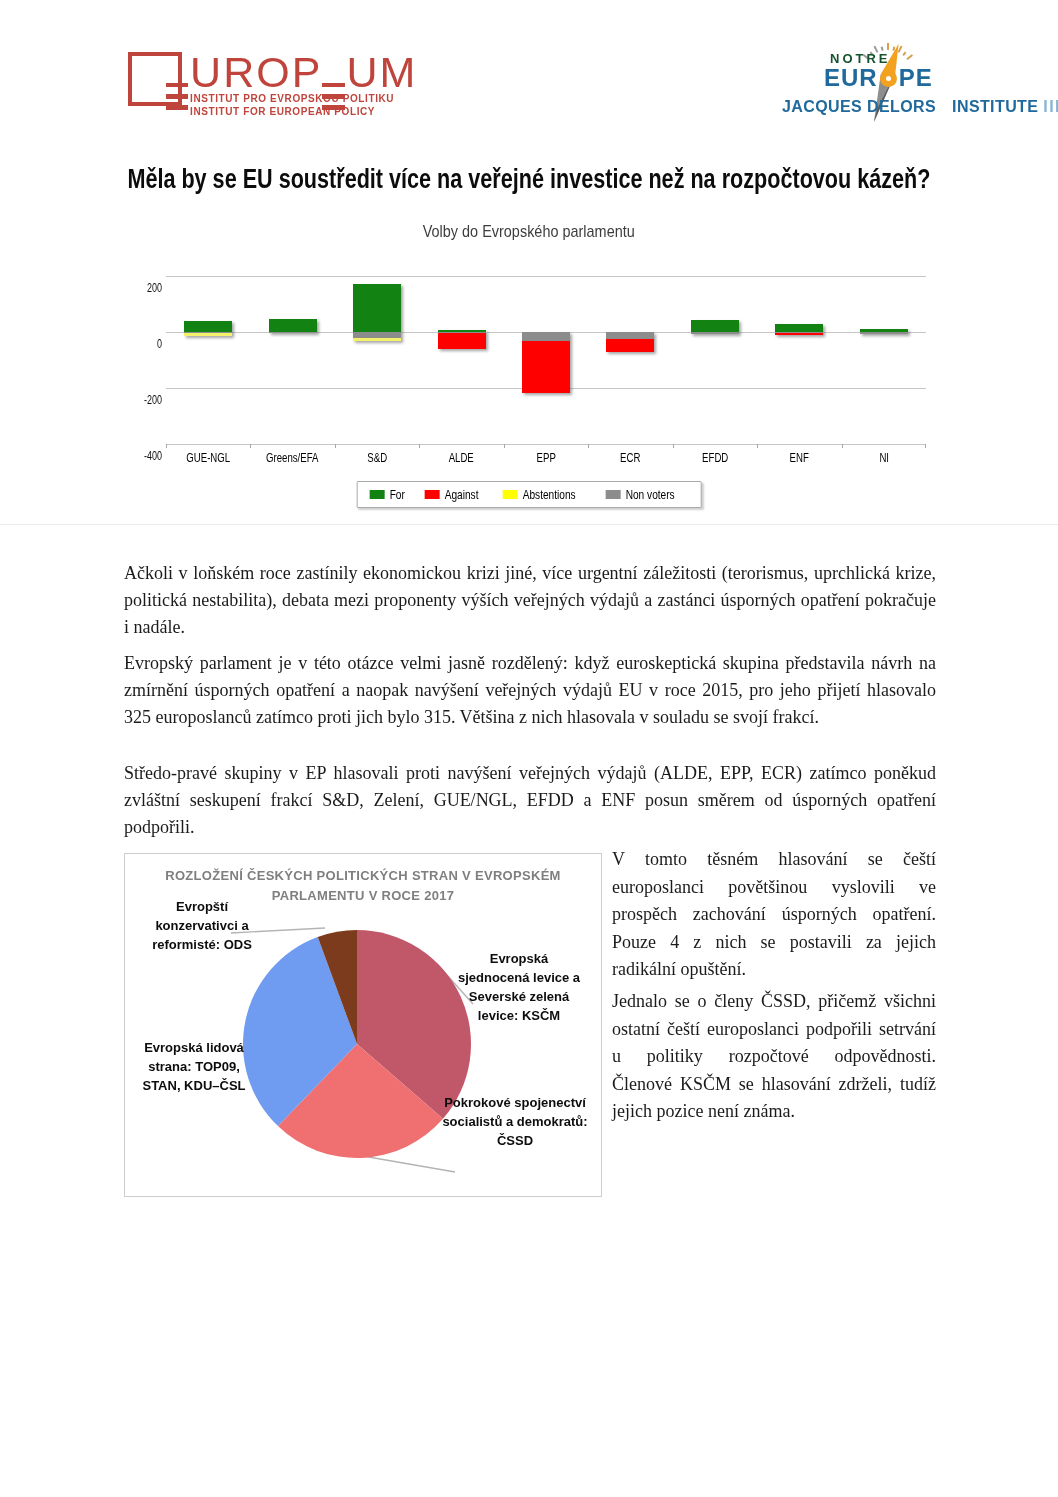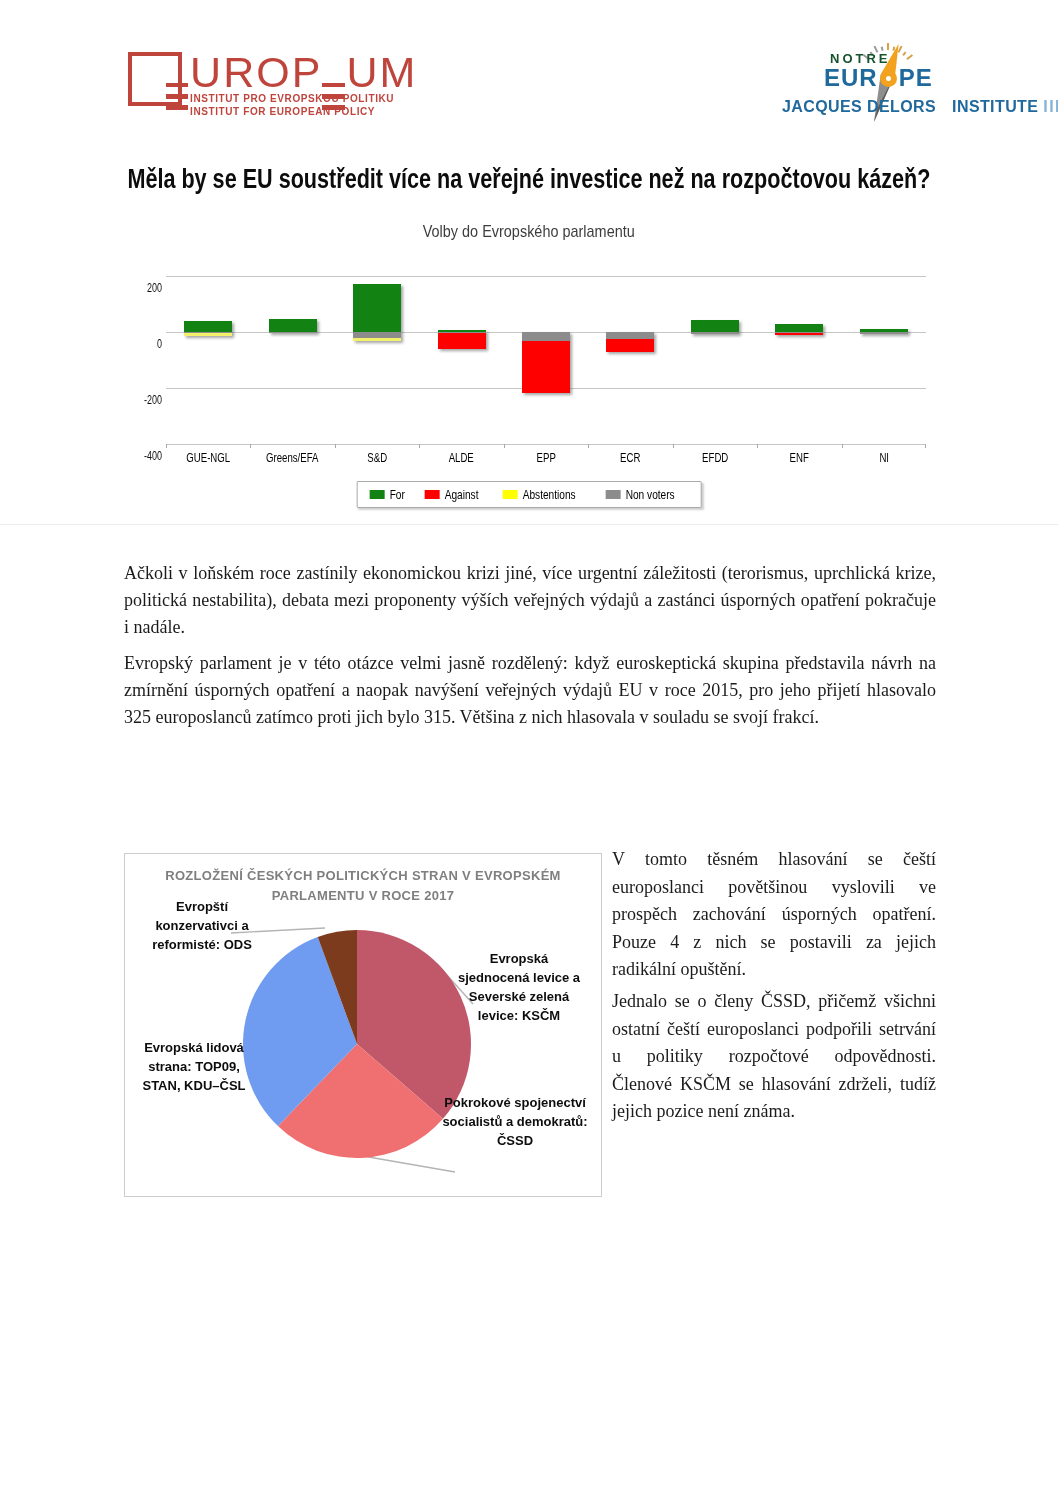--- a/index.html
+++ b/index.html
@@ -223,20 +223,21 @@
       <div class="lg-item">
         <div class="lg-sw" style="background: rgb(140, 140, 140);"></div>
         <div class="lg-tx">Non voters</div>
       </div>
     </div>
 
   <div class="abs" id="sep-line"></div>
 
   <div class="body-p" id="p1">Ačkoli v loňském roce zastínily ekonomickou krizi jiné, více urgentní záležitosti (terorismus, uprchlická krize, politická nestabilita), debata mezi proponenty výších veřejných výdajů a zastánci úsporných opatření pokračuje i nadále.</div>
   <div class="body-p" id="p2">Evropský parlament je v této otázce velmi jasně rozdělený: když euroskeptická skupina představila návrh na zmírnění úsporných opatření a naopak navýšení veřejných výdajů EU v roce 2015, pro jeho přijetí hlasovalo 325 europoslanců zatímco proti jich bylo 315. Většina z nich hlasovala v souladu se svojí frakcí.</div>
+  <div class="body-p" id="p3">Středo-pravé skupiny v EP hlasovali proti navýšení veřejných výdajů (ALDE, EPP, ECR) zatímco poněkud zvláštní seskupení frakcí S&amp;D, Zelení, GUE/NGL, EFDD a ENF posun směrem od úsporných opatření podpořili.</div>
 
   <div class="abs" id="pie-box">
     <svg id="pie-svg" width="476" height="342" viewBox="0 0 476 342">
         <line x1="348" y1="150" x2="312" y2="110" stroke="#b4b4b4" stroke-width="1.4"></line>
         <line x1="232" y1="301" x2="330" y2="318" stroke="#b4b4b4" stroke-width="1.4"></line>
         <line x1="130" y1="204" x2="172" y2="172" stroke="#b4b4b4" stroke-width="1.4"></line>
         <line x1="106" y1="79" x2="200" y2="74" stroke="#b4b4b4" stroke-width="1.4"></line>
         <path d="M 232 190 L 232 76 A 114 114 0 0 1 317.9846574039159 264.850776155837 Z" fill="#c1586a"></path>
         <path d="M 232 190 L 317.9846574039159 264.850776155837 A 114 114 0 0 1 152.92352313734028 272.1152288372214 Z" fill="#f07071"></path>
         <path d="M 232 190 L 152.92352313734028 272.1152288372214 A 114 114 0 0 1 192.710706758105 82.98434022745838 Z" fill="#6f9bf0"></path>

